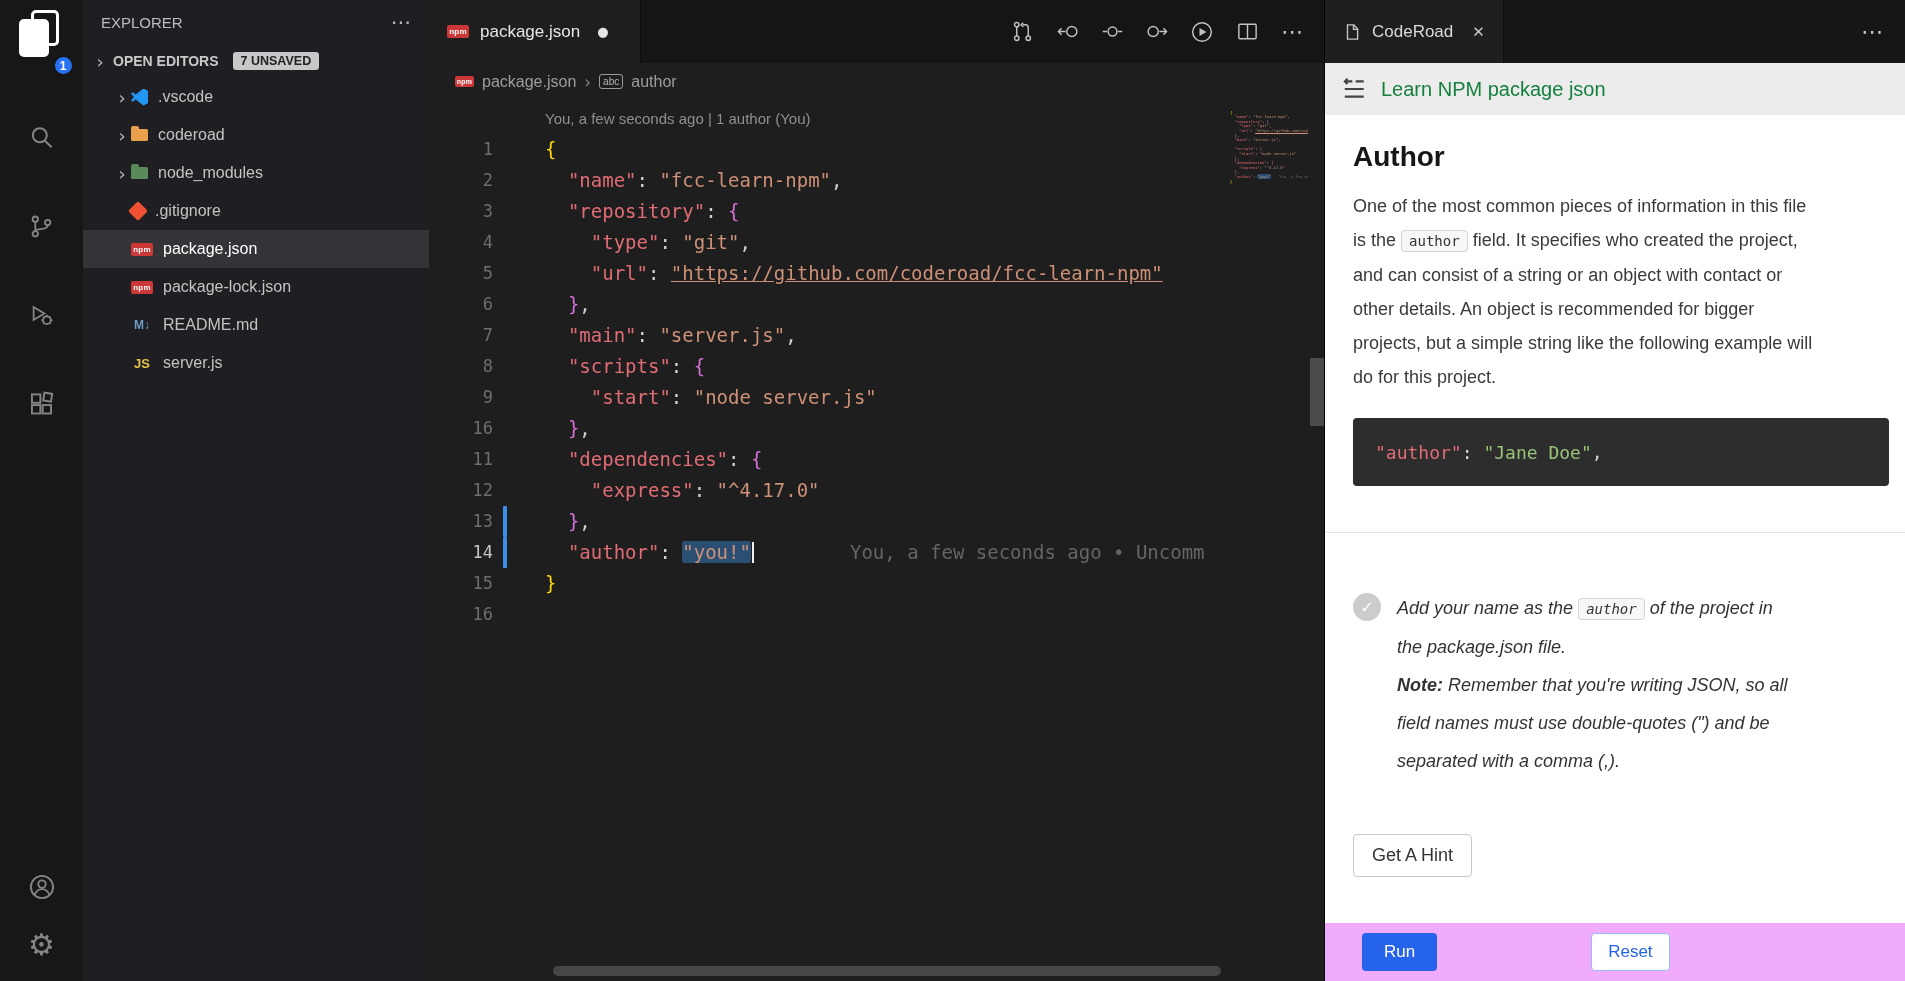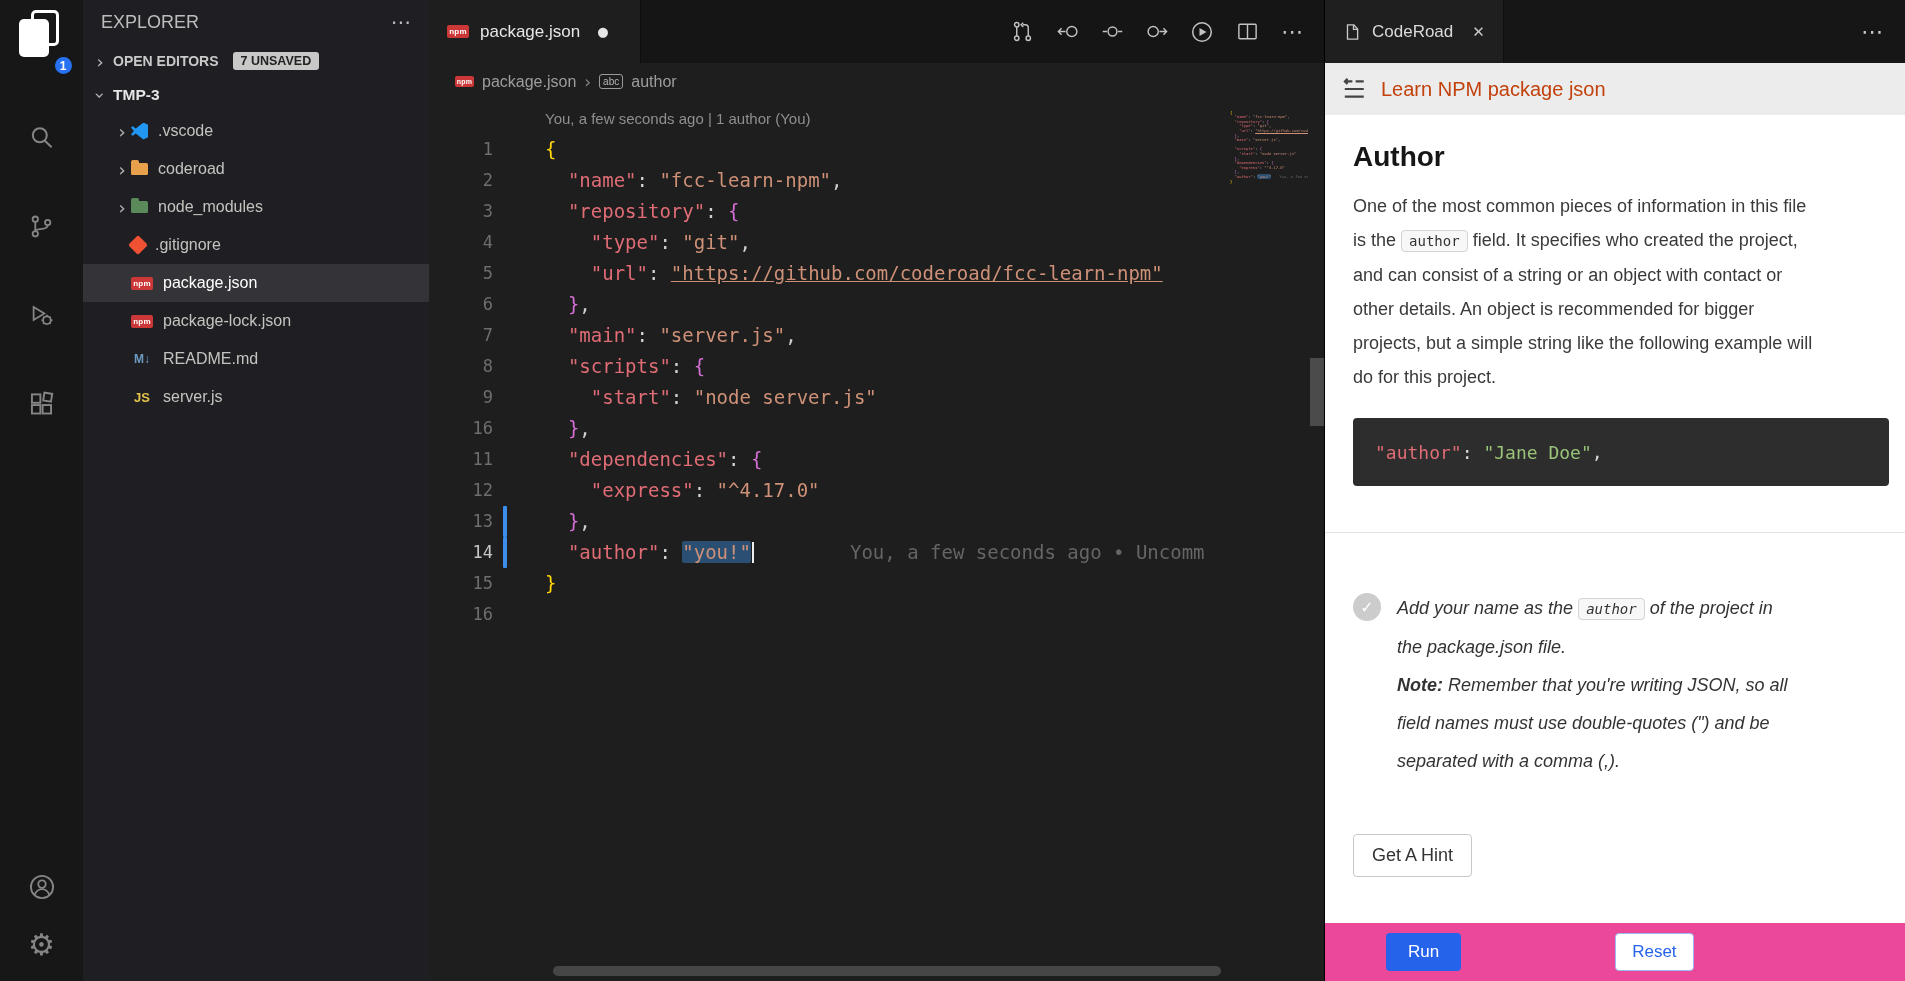--- a/index.html
+++ b/index.html
@@ -17,21 +17,21 @@
             background:#2672f3;color:#fff;font-size:12px;font-weight:bold;
             display:flex;align-items:center;justify-content:center;border:2px solid #171717;}
   .ab-icon{width:48px;height:48px;display:flex;align-items:center;justify-content:center;color:#858585;cursor:pointer;}
   .ab-mid .ab-icon{margin-top:41px;}
   .ab-bottom{margin-top:auto;display:flex;flex-direction:column;gap:10px;padding-bottom:12px;}
   .uni{font-family:"DejaVu Sans",sans-serif;font-size:30px;line-height:1;}
 
   
   .sidebar{width:346px;flex:none;background:#1f1f23;color:#c5c5c2;display:flex;flex-direction:column;overflow:hidden;}
   .sb-header{height:44px;display:flex;align-items:center;justify-content:space-between;padding:0 18px;flex:none;}
-  .sb-title{font-size:18px;color:#bdbdbd;}
+  .sb-title{font-size:15px;color:#bdbdbd;}
   .sb-more{color:#bdbdbd;font-size:20px;cursor:pointer;font-family:"DejaVu Sans",sans-serif;}
   .sb-section{height:34px;display:flex;align-items:center;padding:0 8px;flex:none;cursor:pointer;}
   .sb-section .label{font-weight:bold;font-size:14px;color:#c9c9c9;margin-left:4px;}
   .badge{margin-left:14px;background:#c8c8c8;color:#222;font-size:12.5px;font-weight:bold;
          border-radius:3px;padding:2px 8px;}
   .sb-root{height:34px;display:flex;align-items:center;padding:0 8px;flex:none;cursor:pointer;}
   .sb-root .label{font-weight:bold;font-size:15.5px;color:#e6e6e6;margin-left:4px;}
   .chev{display:inline-block;width:18px;text-align:center;color:#b5b5b5;font-size:18px;
         font-family:"DejaVu Sans",sans-serif;transform:none;}
   .chev.down{transform:rotate(90deg);}
@@ -102,37 +102,37 @@
 
   
   .panel{width:581px;flex:none;display:flex;flex-direction:column;background:#fff;border-left:1px solid #000;}
   .panel-tabbar{height:63px;flex:none;background:#161616;display:flex;align-items:stretch;}
   .panel-tab{display:flex;align-items:center;gap:11px;padding:0 18px;background:#1f1f1f;color:#dadada;
              font-size:17px;border-right:1px solid #0e0e0e;cursor:pointer;}
   .panel-tab .close{color:#c9c9c9;font-size:15px;margin-left:8px;font-family:"DejaVu Sans",sans-serif;}
   .panel-more{margin-left:auto;align-self:center;color:#c9c9c9;padding-right:22px;font-size:22px;
               font-family:"DejaVu Sans",sans-serif;cursor:pointer;}
   .panel-header{height:52px;flex:none;background:#ececec;display:flex;align-items:center;gap:14px;padding:0 16px;color:#424242;}
-  .panel-title{font-size:20px;color:#c2410c;}
+  .panel-title{font-size:20px;color:#15803d;}
   .panel-body{flex:1;padding:0 16px 0 28px;overflow:hidden;}
   .panel-body h1{font-size:28px;color:#161616;margin:26px 0 10px 0;font-weight:bold;}
   .lesson-text{width:462px;font-size:18px;line-height:34px;color:#3a3a3a;margin:16px 0 0 0;}
   .chip{font-family:"DejaVu Sans Mono","Liberation Mono",monospace;font-size:14px;background:#f7f7f7;
         border:1px solid #d4d4d4;border-radius:4px;padding:2px 7px;color:#333;white-space:nowrap;}
   .codeblock{margin-top:24px;height:68px;background:#2d2d2d;border-radius:4px;display:flex;align-items:center;
              padding-left:22px;font-family:"DejaVu Sans Mono","Liberation Mono",monospace;font-size:18px;white-space:pre;}
   .ck{color:#e06c75;} .cv{color:#98c379;} .cp{color:#d8d8d8;}
   .divider{border:none;border-top:1px solid #e2e2e2;margin:46px -16px 0 -28px;}
   .task{display:flex;gap:16px;margin-top:56px;}
   .check{width:28px;height:28px;border-radius:50%;background:#ccc;color:#fff;font-size:16px;flex:none;
          display:flex;align-items:center;justify-content:center;margin-top:4px;font-family:"DejaVu Sans",sans-serif;}
   .task-text{width:402px;font-size:18px;line-height:38px;color:#333;font-style:italic;}
   .hint-btn{margin-top:54px;background:#fff;border:1px solid #c9c9c9;border-radius:4px;padding:10px 18px;
             font-size:18px;color:#333;font-family:"Liberation Sans",sans-serif;cursor:pointer;}
-  .panel-footer{height:58px;flex:none;background:#ec4899;display:flex;align-items:center;padding-left:24px;}
+  .panel-footer{height:58px;flex:none;background:#f0abfc;display:flex;align-items:center;}
   .run-btn{margin-left:37px;background:#2563eb;color:#fff;border:none;border-radius:4px;padding:9px 22px;
            font-size:17px;font-family:"Liberation Sans",sans-serif;cursor:pointer;}
   .reset-btn{margin-left:154px;background:#fff;color:#2563eb;border:1px solid #9cb8f0;border-radius:4px;
              padding:8px 16px;font-size:17px;font-family:"Liberation Sans",sans-serif;cursor:pointer;}
   svg{display:block;}
 </style>
 </head>
 <body>
 
 <div class="app">
@@ -191,24 +191,20 @@
   <aside class="sidebar">
     <div class="sb-header">
       <span class="sb-title">EXPLORER</span>
       <span class="sb-more">⋯</span>
     </div>
     <div class="sb-section">
       <span class="chev">›</span>
       <span class="label">OPEN EDITORS</span>
       <span class="badge">7 UNSAVED</span>
     </div>
-    <div class="sb-root">
-      <span class="chev down">›</span>
-      <span class="label">TMP-3</span>
-    </div>
     <div class="tree" id="file-list">
         <div class="tree-row">
           <span class="chev">›</span>
           <span class="ficon fi-vscode"></span>
           <span class="flabel">.vscode</span>
         </div>
         <div class="tree-row">
           <span class="chev">›</span>
           <span class="ficon fi-folder orange"></span>
           <span class="flabel">coderoad</span>

